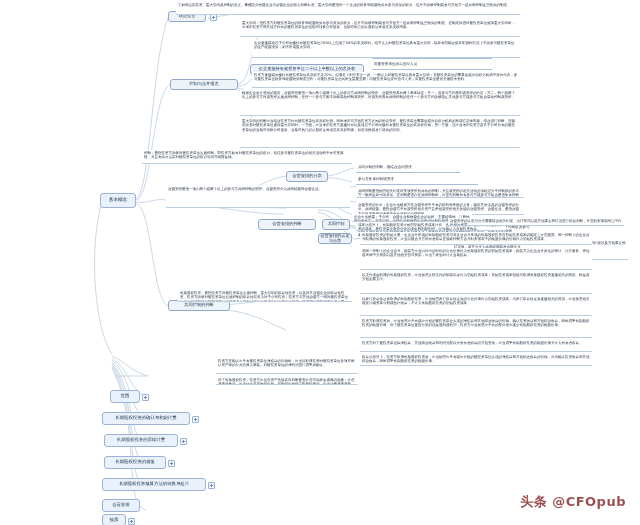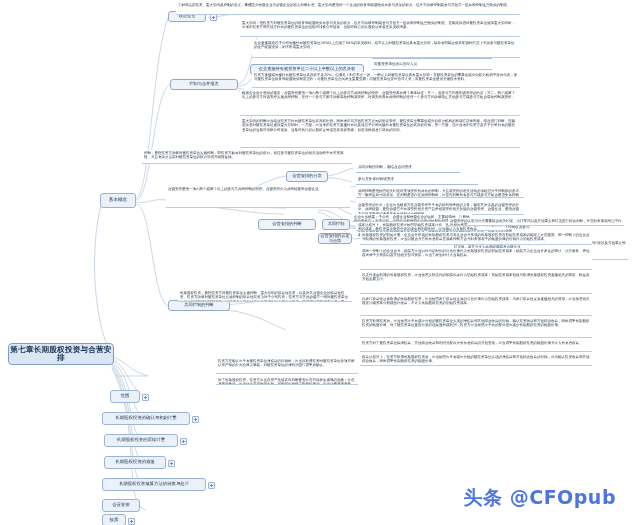--- a/index.html
+++ b/index.html
@@ -16,22 +16,22 @@
   .chip{background:#eaf1fa;border:1px solid #9bb3d4;}
   .txt{position:absolute;box-sizing:border-box;background:#ffffff;
        border:0;border-bottom:1px solid #a8c0dc;color:#1d2b3a;
        text-align:left;line-height:1.28;overflow:hidden;
        word-break:break-all;padding:1px 2px 1px 2px;}
   .txt.blk{border-bottom:1px solid #b9cde3;}
   .plus{position:absolute;width:5px;height:5px;border:1px solid #9bb3d4;
         background:#f3f7fc;border-radius:1px;}
   .plus:before{content:"";position:absolute;left:1px;top:2px;width:3px;height:1px;background:#6f8fb8;}
   .plus:after{content:"";position:absolute;left:2px;top:1px;width:1px;height:3px;background:#6f8fb8;}
-  #watermark{position:absolute;right:24px;bottom:14px;font-size:19px;
-             font-weight:bold;color:#1d4ed8;opacity:.78;letter-spacing:.5px;}
+  #watermark{position:absolute;right:14px;bottom:14px;font-size:13px;
+             font-weight:bold;color:#7f1d1d;opacity:.78;letter-spacing:.5px;}
 </style>
 </head>
 <body>
 
 <div id="stage">
 
   <svg id="links">
     <g fill="none" stroke="#bccde0" stroke-width="0.8">
 
       <path d="M112 354 C 95 330 88 250 102 202"></path>
@@ -66,23 +66,20 @@
       <path d="M318 210 C 338 210 342 222 356 228"></path>
       <path d="M318 212 C 338 216 342 234 356 240"></path>
       <path d="M350 226 C 430 226 440 228 452 230"></path>
       <path d="M350 228 C 430 232 442 240 454 246"></path>
       <path d="M205 306 C 250 304 262 300 284 298"></path>
       <path d="M205 308 C 250 310 262 320 286 330"></path>
       <path d="M115 376 L 148 376"></path>
     </g>
   </svg>
 
-  <div class="node root" style="left:8px;top:343px;width:106px;height:22px;font-size:7.6px;">
-    <span>第七章长期股权投资与合营安排</span>
-  </div>
 
   <div class="node chip" style="left:100px;top:193px;width:36px;height:15px;font-size:4.6px;">
     <span>基本概念</span>
   </div>
 
   <div class="node chip" style="left:110px;top:390px;width:30px;height:13px;font-size:4.4px;">
     <span>范围</span>
   </div>
   <div class="plus" style="left:142px;top:394px;"></div>
 

